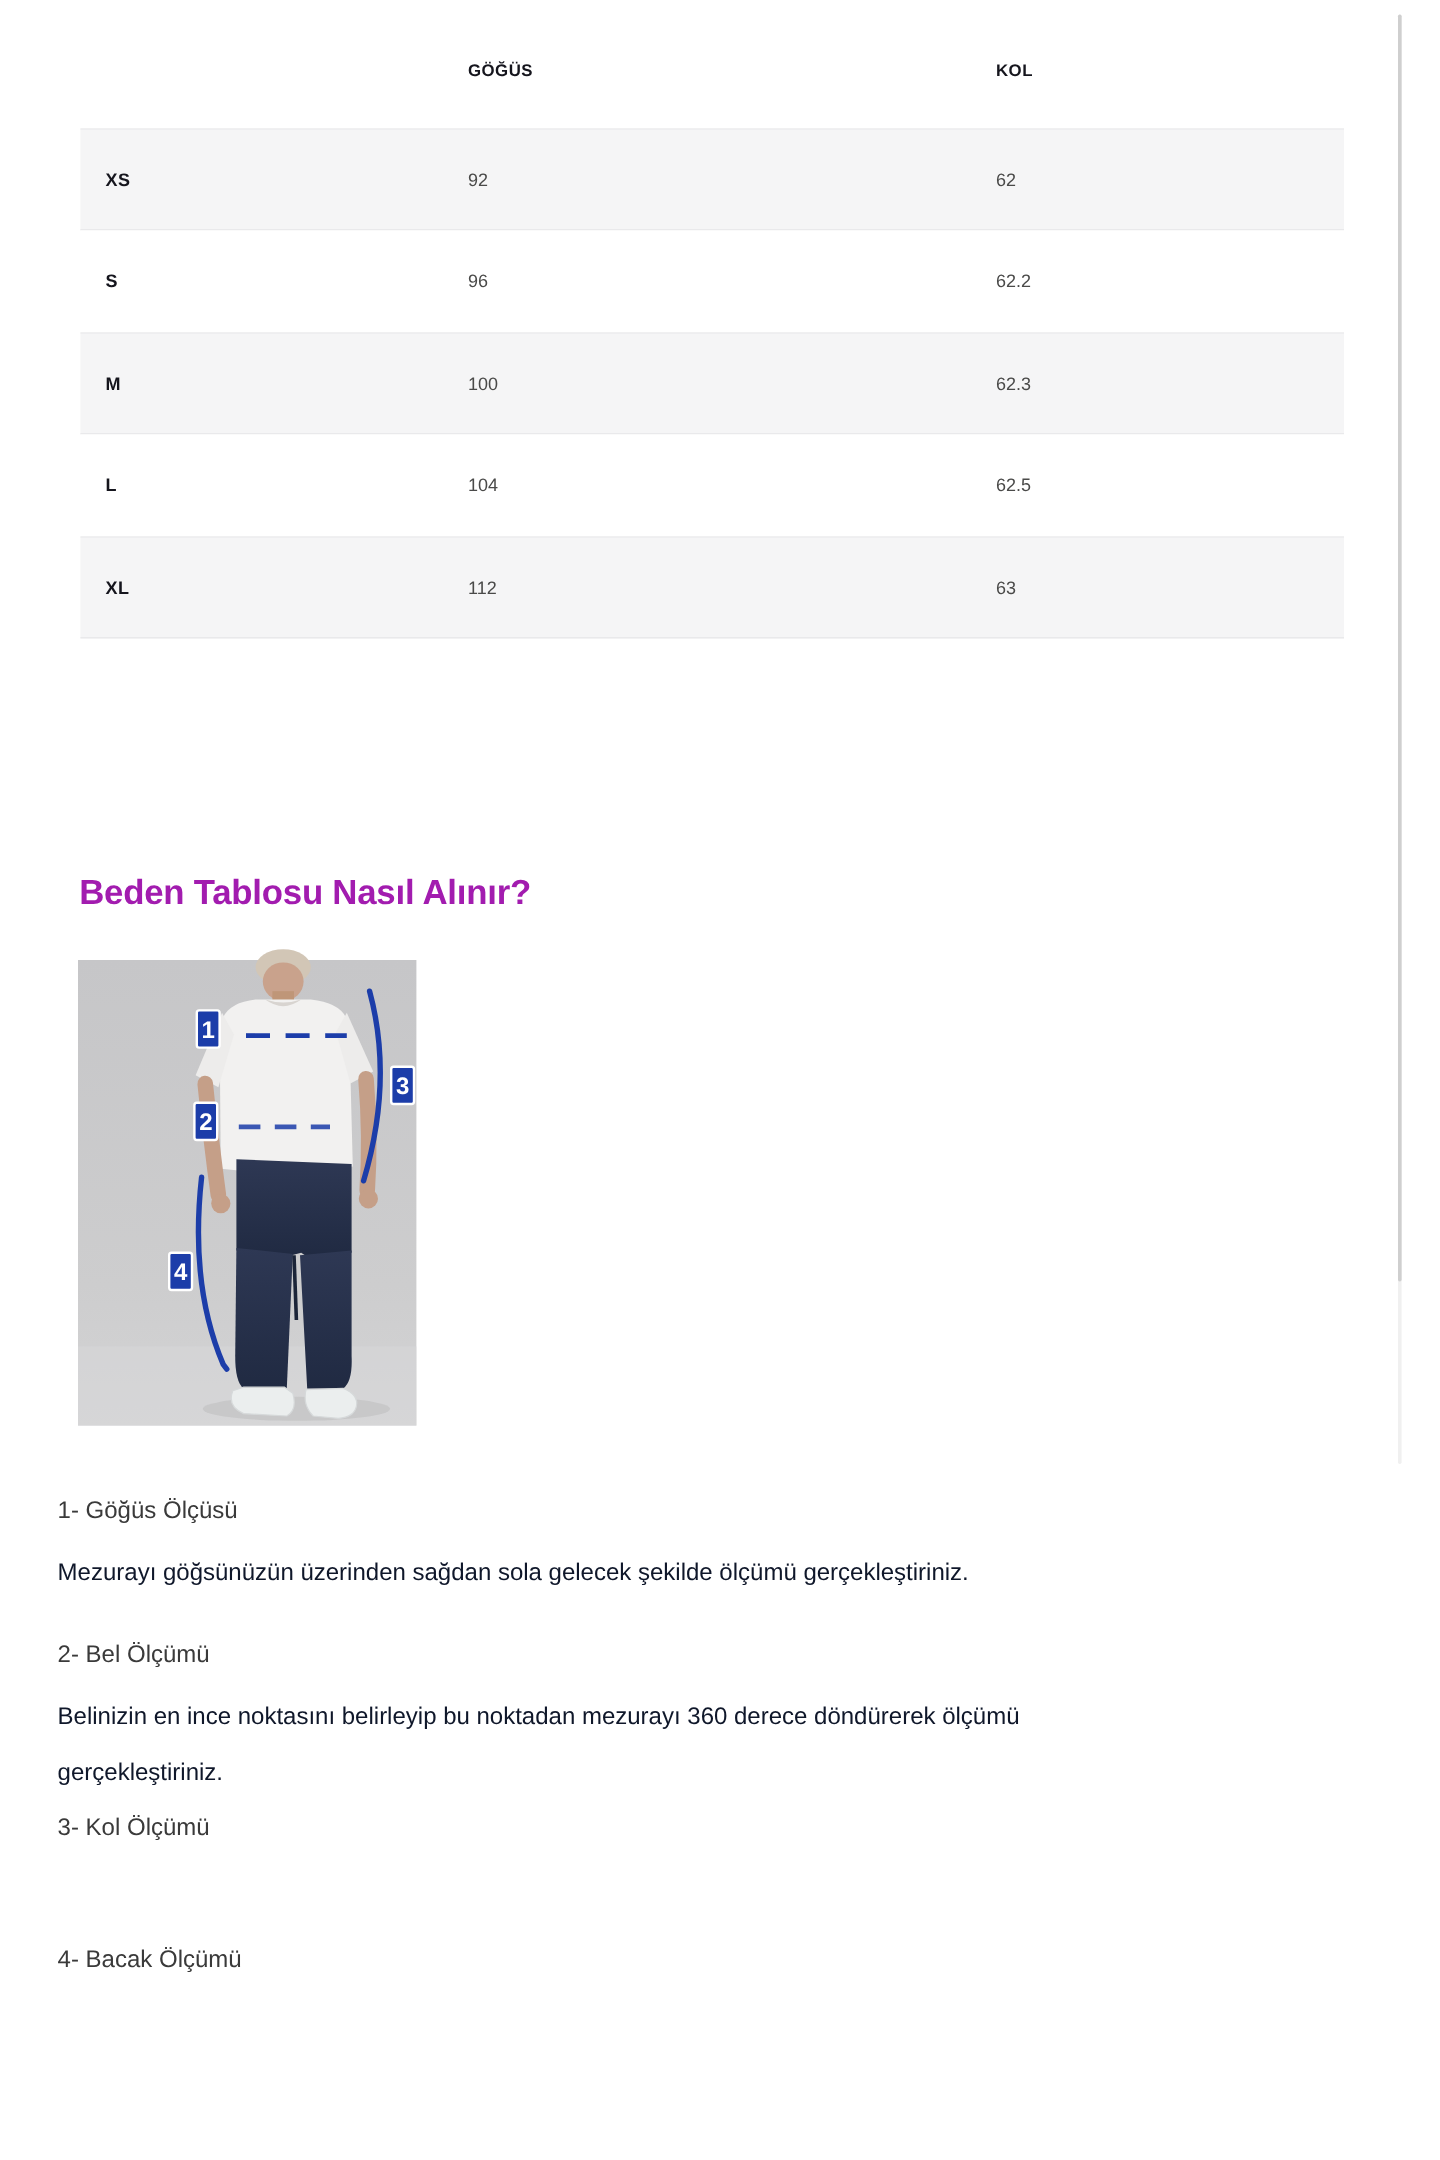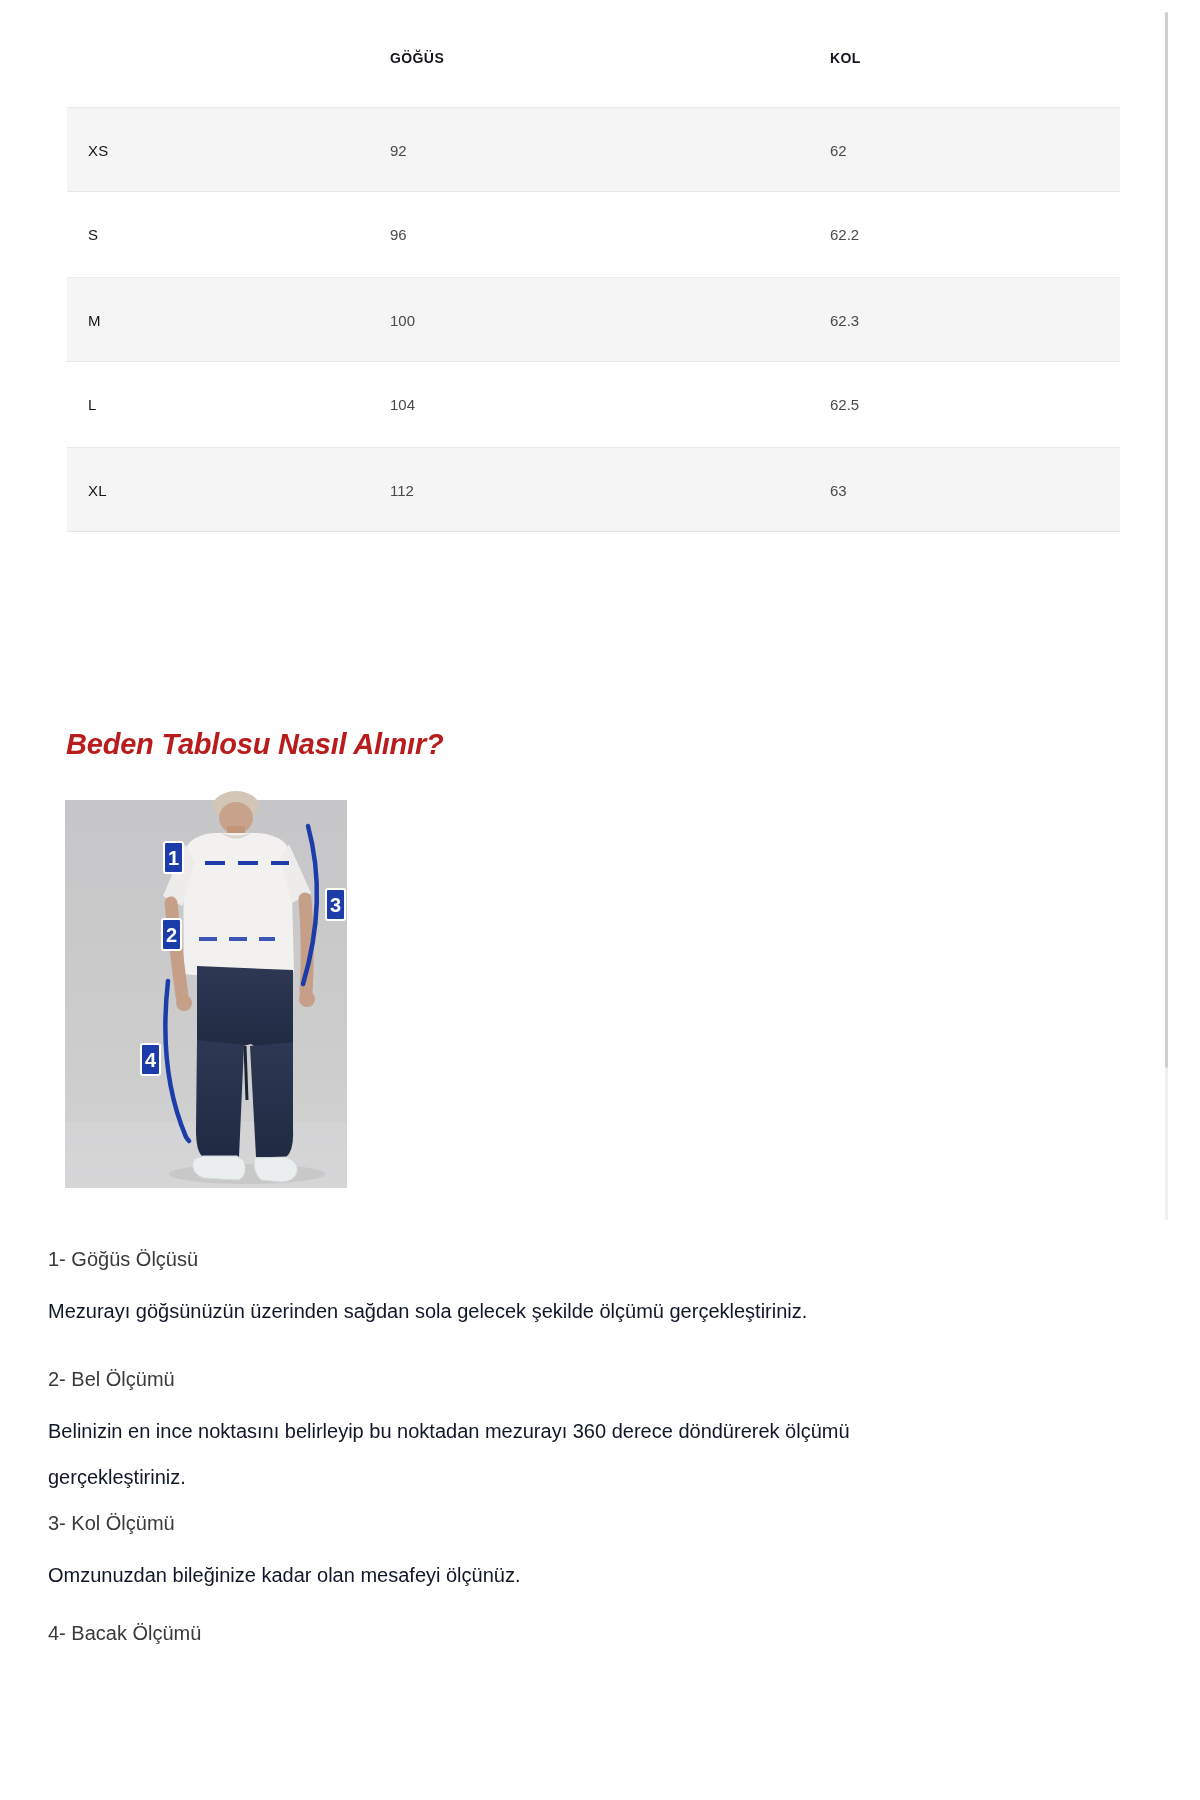--- a/index.html
+++ b/index.html
@@ -13,33 +13,33 @@
   .th { position:absolute; top:0; font-size:14px; font-weight:bold; color:#15151d;
         letter-spacing:.4px; line-height:26px; }
   .th-chest { left:323px; }
   .th-arm   { left:763px; }
 
   .table-rows { position:absolute; left:67px; top:107px; width:1053px; }
   .size-row { position:relative; width:1053px; height:85px; background:#ffffff; }
   .table-rows div.size-row:nth-of-type(odd) {
       background:#f5f5f6; border-top:1px solid #eaeaeb; border-bottom:1px solid #e7e7e8; }
   .cell { position:absolute; top:0; line-height:85px; font-size:15px; color:#4a4a49; }
-  .cell-size  { left:21px; font-weight:normal; color:#15151d; letter-spacing:.3px; }
+  .cell-size  { left:21px; font-weight:bold; color:#15151d; letter-spacing:.3px; }
   .cell-chest { left:323px; }
   .cell-arm   { left:763px; }
 
   
   .scrollbar-track { position:absolute; left:1165px; top:12px; width:3px; height:1208px;
       background:#f0f0f0; border-radius:2px; }
   .scrollbar-thumb { position:absolute; left:0; top:0; width:3px; height:1056px;
       background:#cfcfcf; border-radius:2px; }
 
   
   .guide-heading { position:absolute; left:66px; top:728px; font-size:29px; font-weight:bold;
-      color:#b91c1c; letter-spacing:-0.2px;font-style:italic; }
+      color:#a21caf; letter-spacing:-0.2px; }
 
   
   .measurement-figure { position:absolute; left:65px; top:800px; width:282px; height:388px; }
   .measurement-figure svg { display:block; overflow:visible; }
 
   
   .guide-sections { position:absolute; left:48px; top:16px; width:1010px; height:1800px; }
   .guide-section { position:absolute; left:0; width:1010px; }
   .guide-sections div.guide-section:nth-of-type(1){ top:1230px; }
   .guide-sections div.guide-section:nth-of-type(2){ top:1350px; }
@@ -175,21 +175,20 @@
       </div>
 
       <div class="guide-section">
         <div class="section-title">2- Bel Ölçümü</div>
         <div class="section-body">Belinizin en ince noktasını belirleyip bu noktadan mezurayı 360 derece döndürerek ölçümü
 gerçekleştiriniz.</div>
       </div>
 
       <div class="guide-section">
         <div class="section-title">3- Kol Ölçümü</div>
-        <div class="section-body">Omzunuzdan bileğinize kadar olan mesafeyi ölçünüz.</div>
       </div>
 
       <div class="guide-section">
         <div class="section-title">4- Bacak Ölçümü</div>
       </div>
     </div>
 
 </div>
 
 </body></html>

